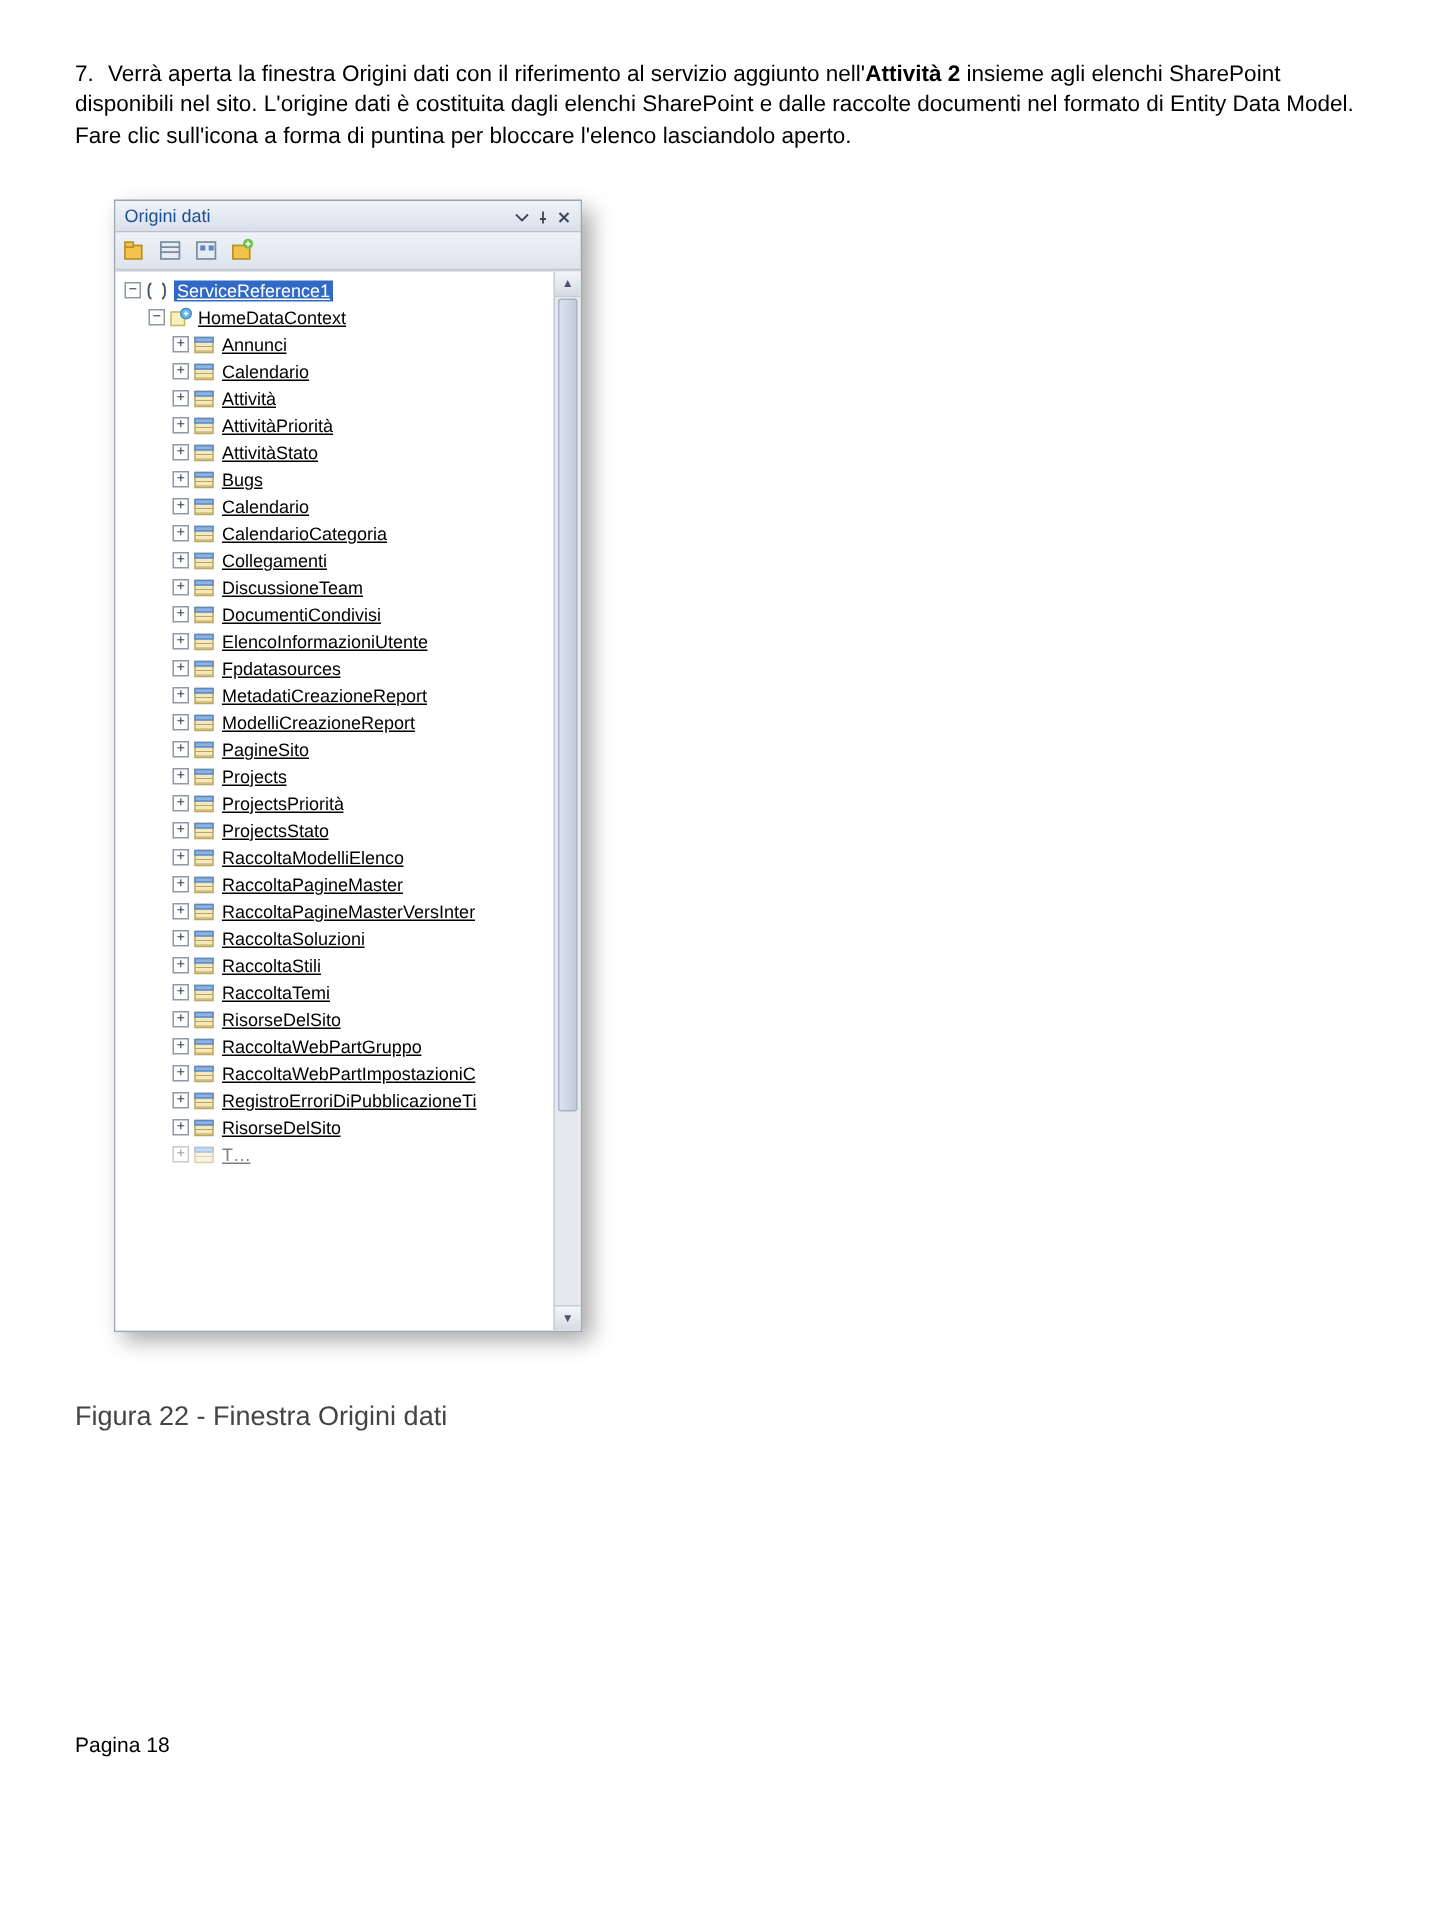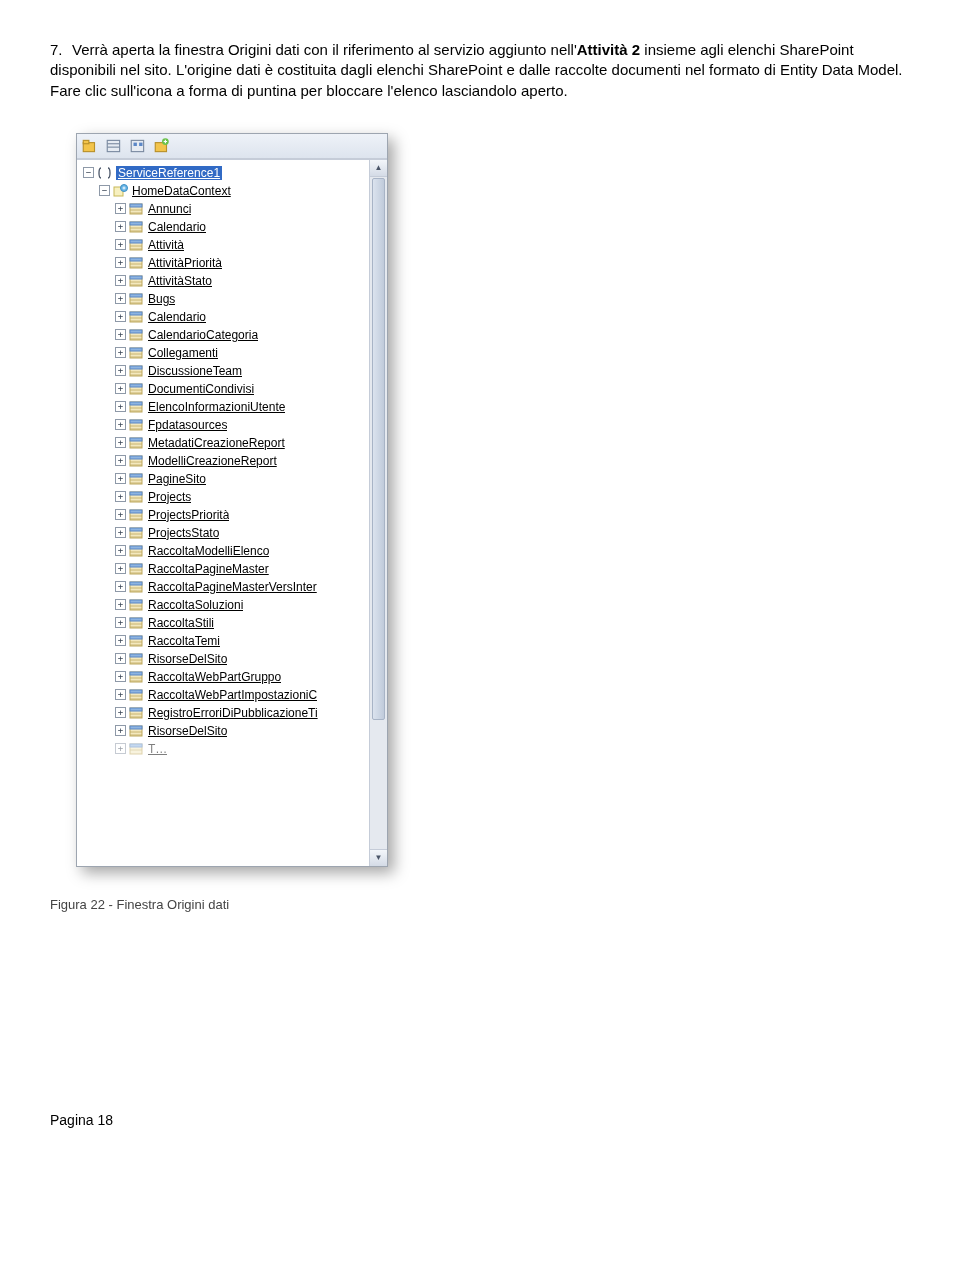--- a/index.html
+++ b/index.html
@@ -122,38 +122,58 @@
     overflow: hidden;
     text-decoration: underline;
   }
   .node-label.selected {
     background: #316ac5;
     color: #fff;
     padding: 0 2px;
   }
   
   .caption {
-    font-size: 13px;
+    font-size: 18px;
     color: #444;
-    margin-top: 30px;
+    margin-top: 46px;
   }
   .footer {
     margin-top: 200px;
     font-size: 14px;
     color: #000;
   }
 </style>
 </head>
 <body>
 
 <div class="intro-para">
   <span class="list-num">7.</span><span>Verrà aperta la finestra Origini dati con il riferimento al servizio aggiunto nell'</span><span class="bold">Attività 2</span><span> insieme agli elenchi SharePoint disponibili nel sito. L'origine dati è costituita dagli elenchi SharePoint e dalle raccolte documenti nel formato di Entity Data Model. Fare clic sull'icona a forma di puntina per bloccare l'elenco lasciandolo aperto.</span>
 </div>
 
 <div class="panel-wrap">
+  <div class="panel-title">
+    <span class="panel-title-left">Origini dati</span>
+    <span class="panel-title-icons">
+      <span class="mini-icon">
+        <svg viewBox="0 0 10 10">
+            <path d="M1 3 L5 7 L9 3" fill="none" stroke="#3a4656" stroke-width="1.2"></path>
+          </svg>
+      </span>
+      <span class="mini-icon">
+        <svg viewBox="0 0 10 10">
+            <path d="M5 1 L5 6 M3 6 L7 6 M5 6 L5 9" stroke="#3a4656" stroke-width="1.2" fill="none"></path>
+          </svg>
+      </span>
+      <span class="mini-icon">
+        <svg viewBox="0 0 10 10">
+            <path d="M2 2 L8 8 M8 2 L2 8" stroke="#3a4656" stroke-width="1.4"></path>
+          </svg>
+      </span>
+    </span>
+  </div>
   <div class="toolbar">
     <span class="tb-btn">
       <svg viewBox="0 0 16 16">
           <rect x="2" y="5" width="10" height="8" fill="#f3c44b" stroke="#b8902a"></rect>
           <rect x="2" y="3" width="5" height="3" fill="#f3c44b" stroke="#b8902a"></rect>
         </svg>
     </span>
     <span class="tb-btn">
       <svg viewBox="0 0 16 16">
           <rect x="2" y="3" width="11" height="10" fill="#e6ebf2" stroke="#7a8aa0"></rect>

